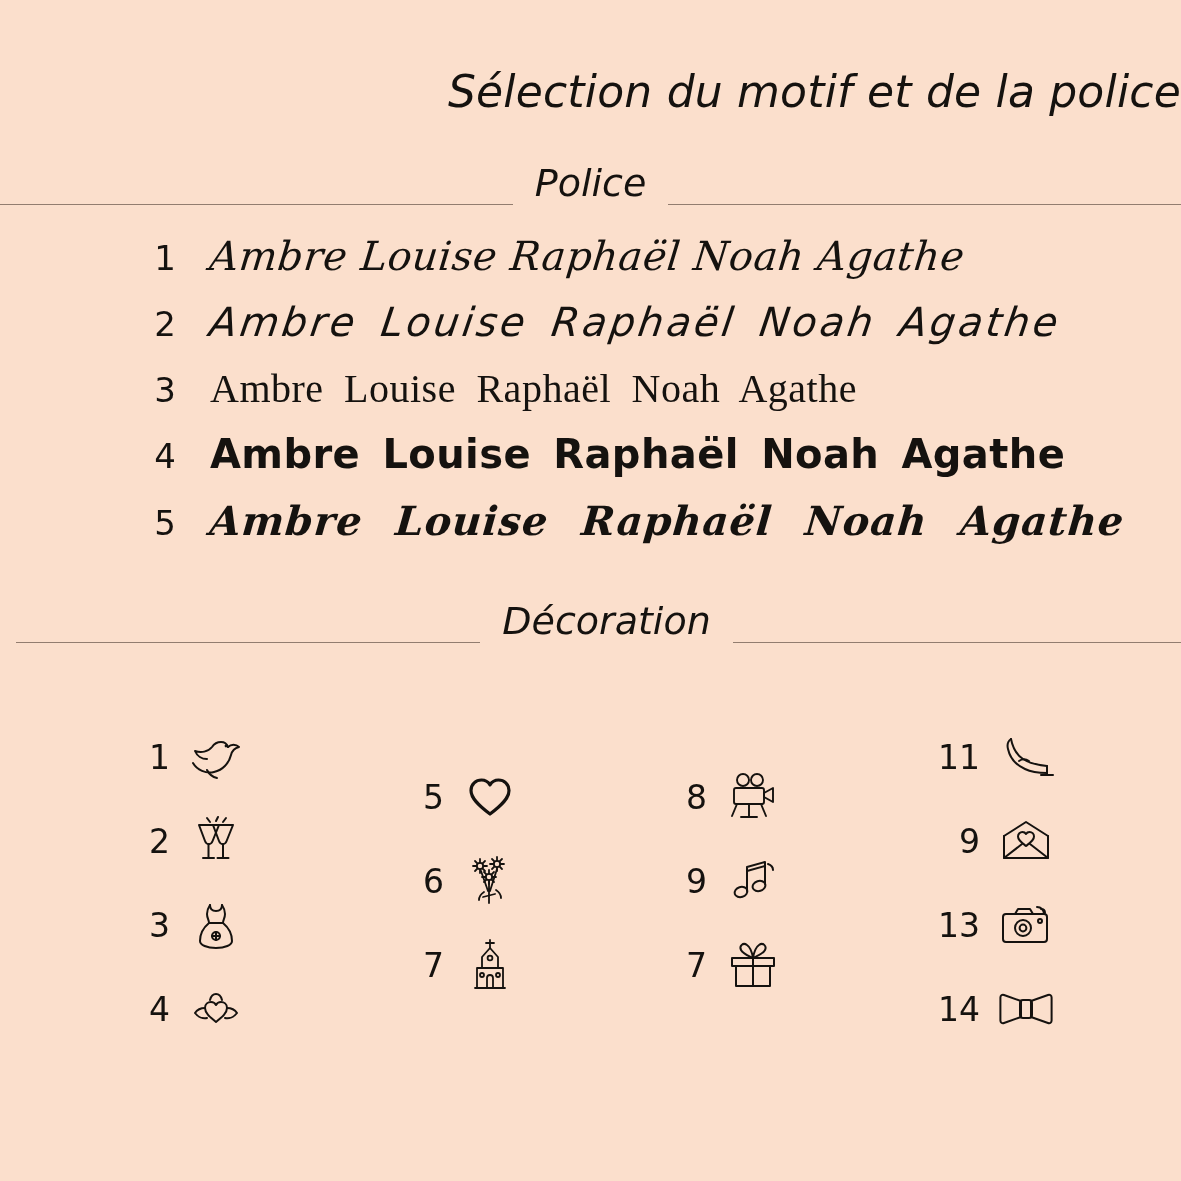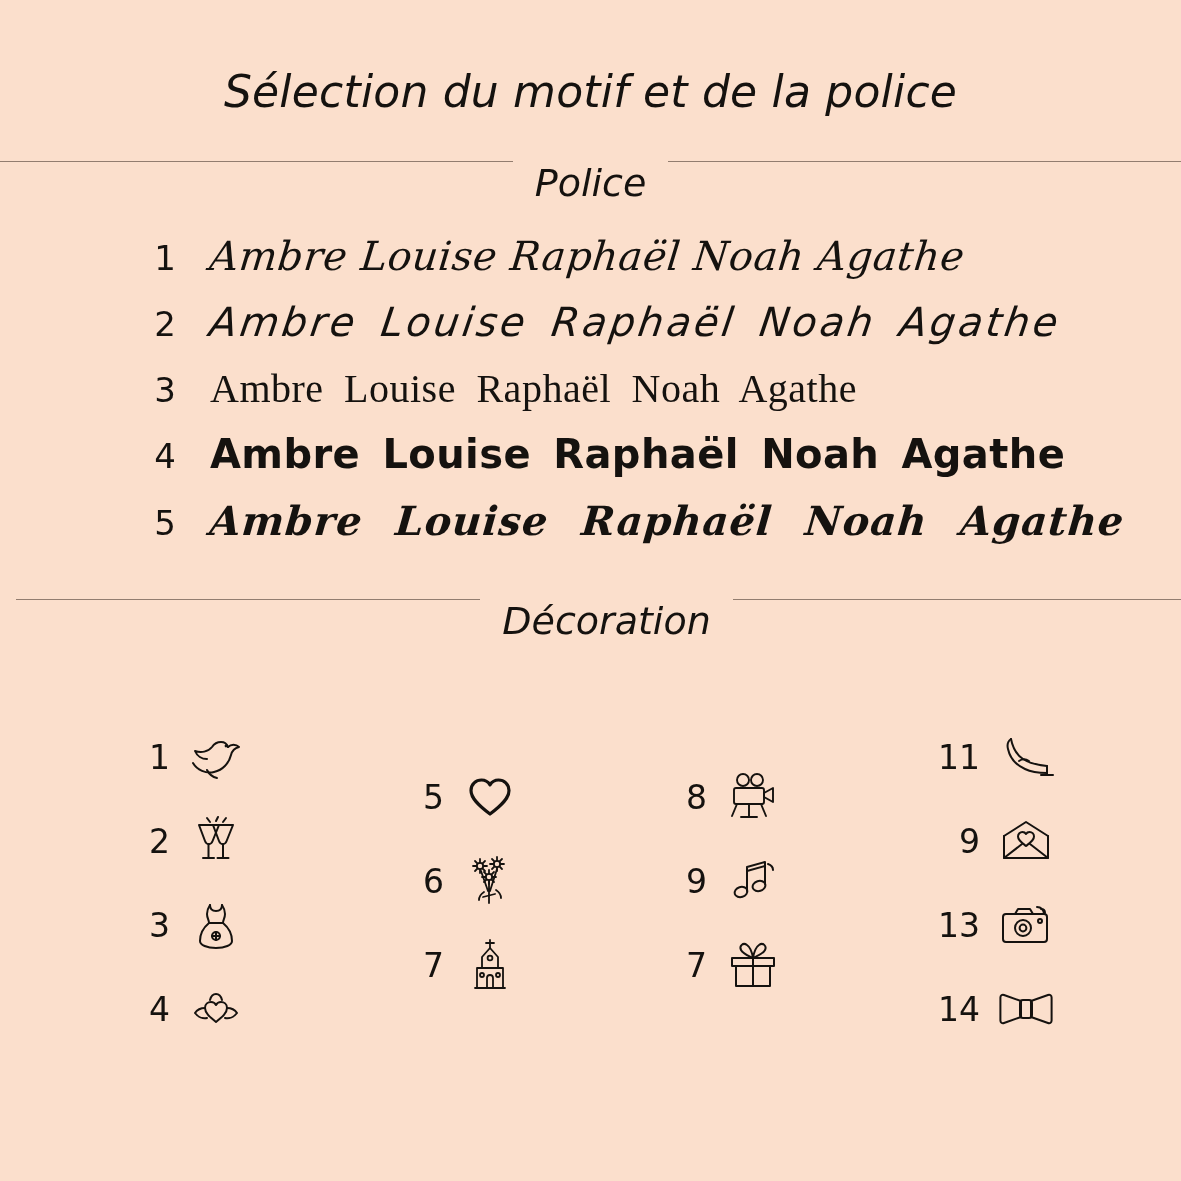--- a/index.html
+++ b/index.html
@@ -18,35 +18,35 @@
 
   .page {
     width: 1181px;
     height: 1181px;
     position: relative;
     box-sizing: border-box;
   }
 
   
   .page-title {
-    text-align: center;
+    text-align: right;
     font-family: "DejaVu Sans", sans-serif;
     font-style: italic;
     font-size: 44px;
     font-weight: 400;
     letter-spacing: 0.2px;
     color: #15120f;
     margin: 0;
     padding-top: 66px;
   }
 
   
   .section-head {
     display: flex;
-    align-items: flex-start;
+    align-items: flex-end;
     width: 100%;
     margin-top: 44px;
   }
   .section-head .rule {
     flex: 1 1 auto;
     height: 1px;
     background: #6f5c50;
     opacity: .75;
   }
   .section-head .rule.left  { margin-right: 22px; }

